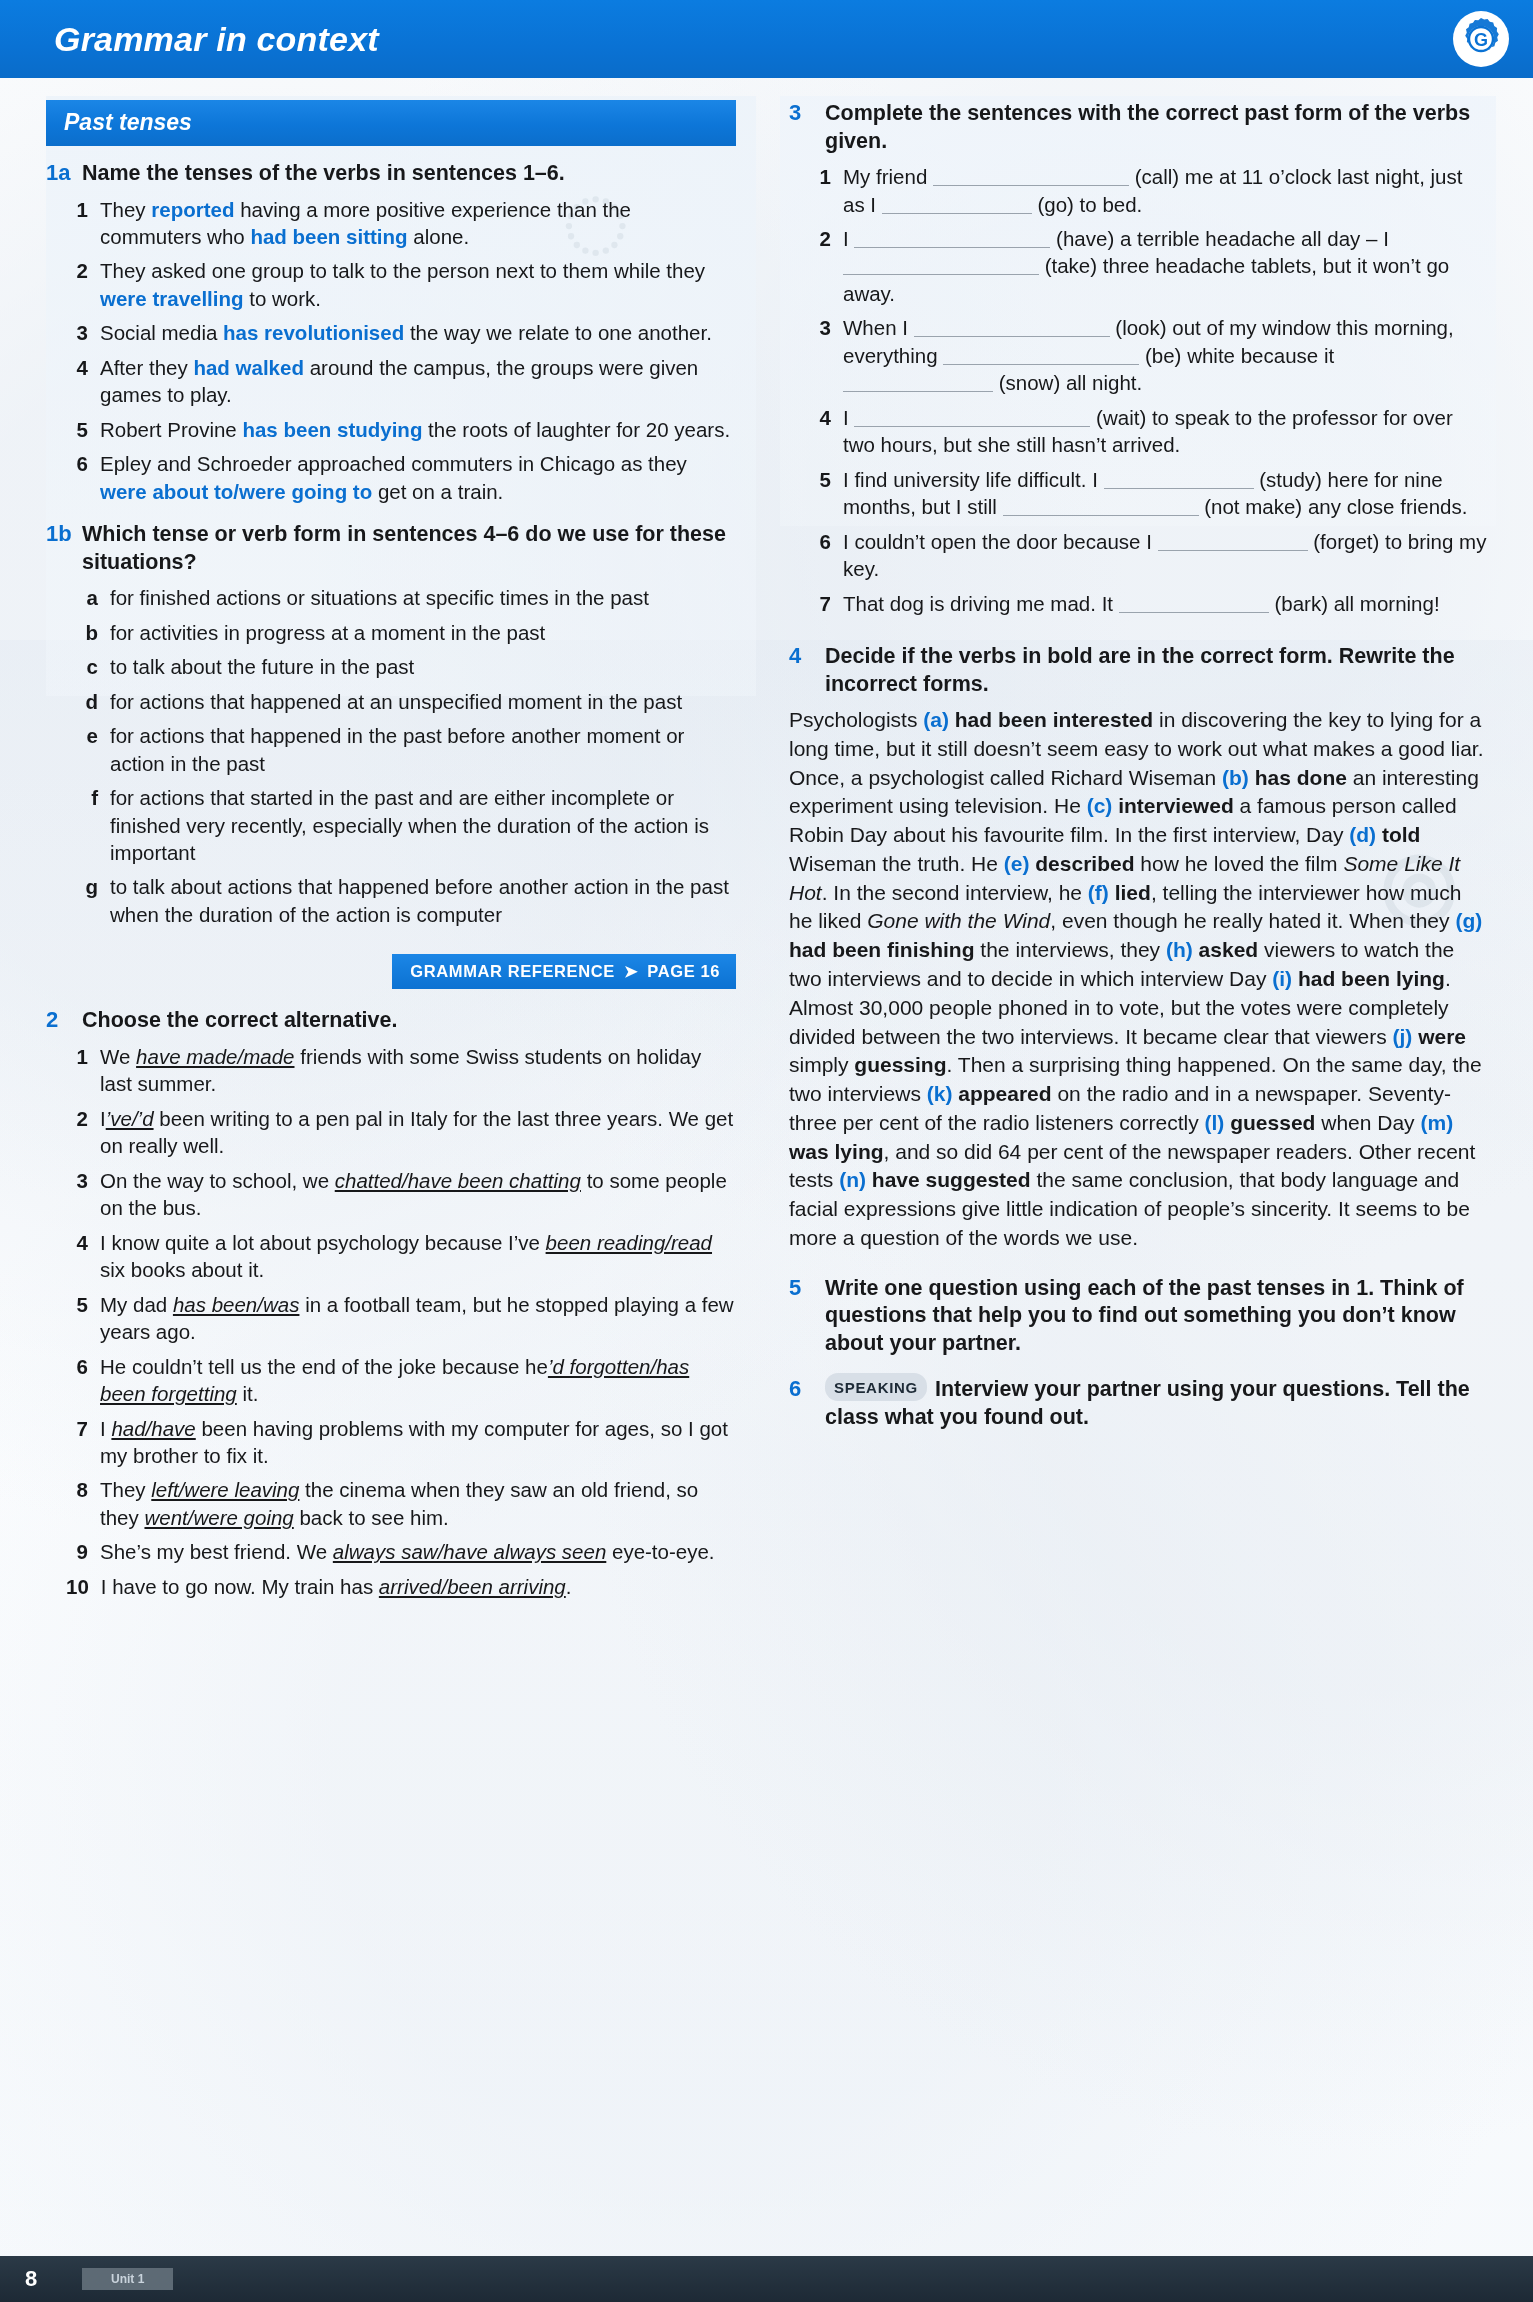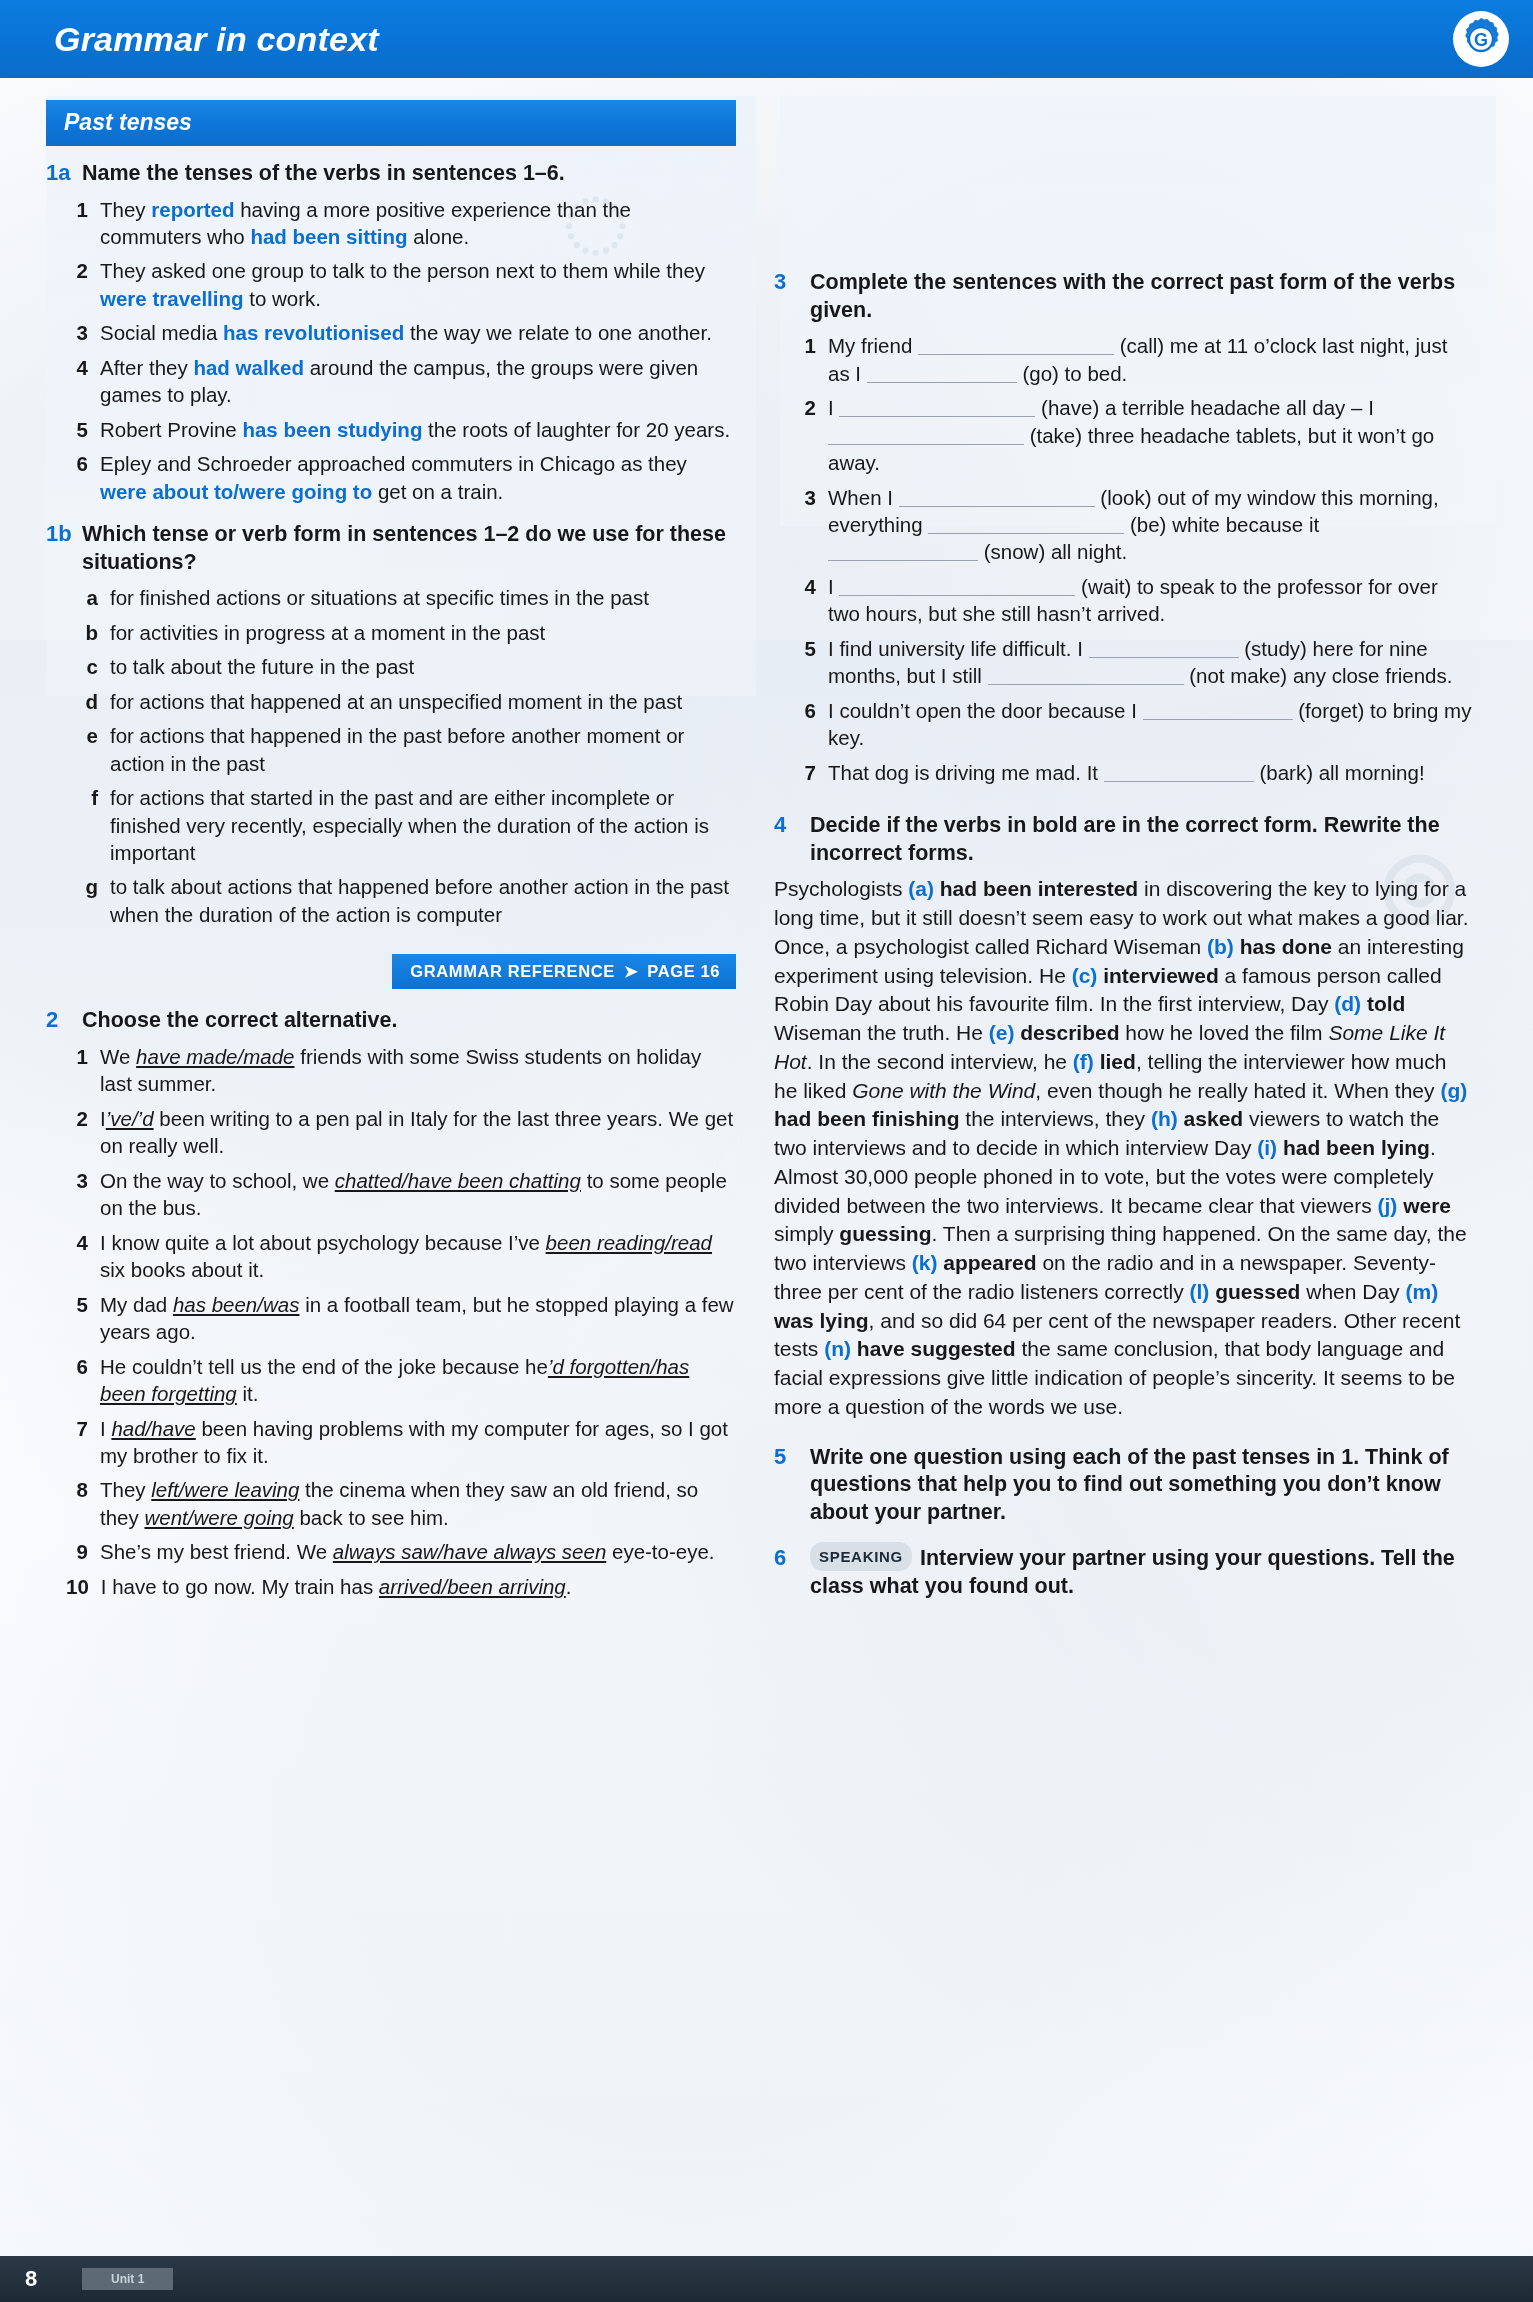--- a/index.html
+++ b/index.html
@@ -55,22 +55,21 @@
     display: flex; align-items: center; justify-content: center;
     position: relative;
   }
   .gear-badge svg { display:block; }
   
   .page {
     position: relative;
     z-index: 2;
     display: flex;
     padding: 22px 34px 0 46px;
-    gap: 38px;
-    align-items: flex-end;
+    gap: 53px;
   }
   .col { width: 690px; }
   .col-right { width: 700px; }
 
   
   .panel-tint {
     position:absolute;
     left:46px; top:96px; width:710px; height:600px;
     background:linear-gradient(180deg,rgba(236,243,250,.85),rgba(244,249,253,.35));
     z-index:1;
@@ -269,21 +268,21 @@
           <li>
             <span class="mk">6</span>
             <span class="tx">Epley and Schroeder approached commuters in Chicago as they <b class="hl">were about to/were going to</b> get on a train.</span>
           </li>
         </ul>
     </div>
 
     <div class="ex">
       <div class="ex-head">
         <span class="ex-num">1b</span>
-        <span class="ex-title">Which tense or verb form in sentences 1–2 do we use for these situations?</span>
+        <span class="ex-title">Which tense or verb form in sentences 4–6 do we use for these situations?</span>
       </div>
       <ul class="ol letters indent-2" id="list-1b">
           <li>
             <span class="mk">a</span>
             <span class="tx">for finished actions or situations at specific times in the past</span>
           </li>
           <li>
             <span class="mk">b</span>
             <span class="tx">for activities in progress at a moment in the past</span>
           </li>

